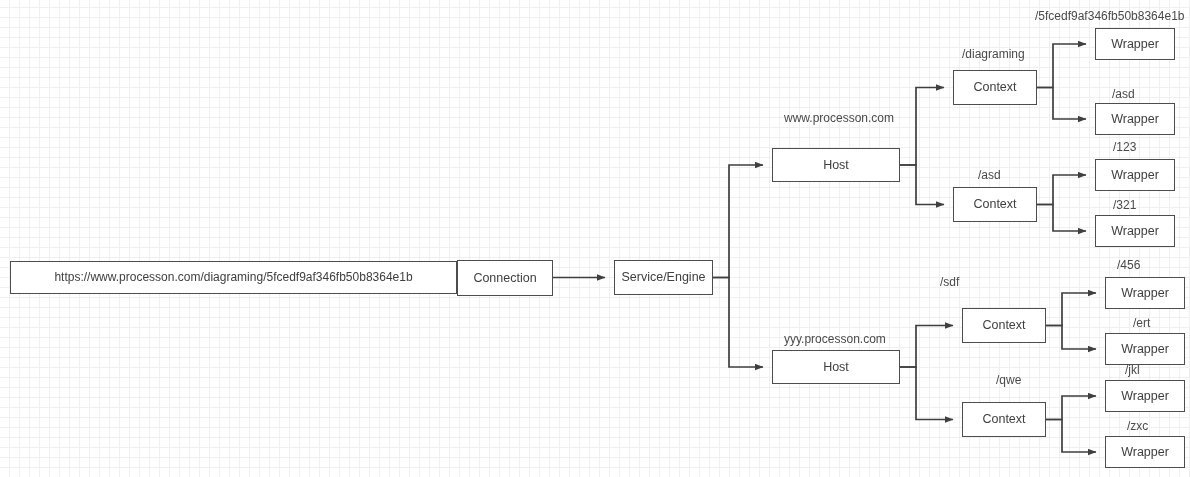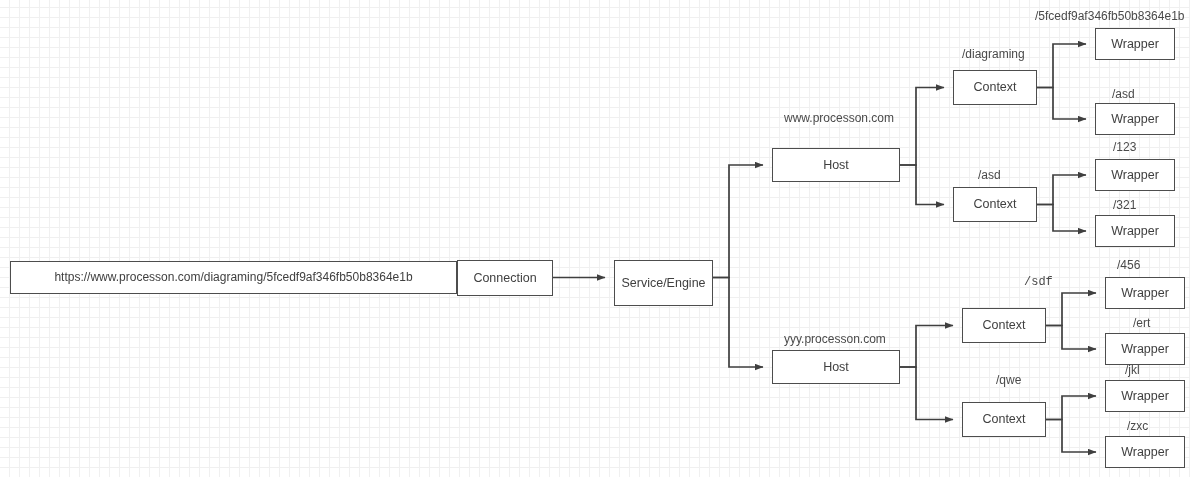--- a/index.html
+++ b/index.html
@@ -88,42 +88,42 @@
         <path d="M1046,325.5 L1062,325.5 L1062,293 L1096,293" marker-end="url(#arrow)"></path>
         <path d="M1046,325.5 L1062,325.5 L1062,349 L1096,349" marker-end="url(#arrow)"></path>
         <path d="M1046,419.5 L1062,419.5 L1062,396 L1096,396" marker-end="url(#arrow)"></path>
         <path d="M1046,419.5 L1062,419.5 L1062,452 L1096,452" marker-end="url(#arrow)"></path>
       </g>
   </svg>
 
   <div id="nodes-layer">
       <div class="node url" style="left: 10px; top: 261px; width: 447px; height: 33px; text-align: center;">https://www.processon.com/diagraming/5fcedf9af346fb50b8364e1b</div>
       <div class="node" style="left: 457px; top: 260px; width: 96px; height: 36px;">Connection</div>
-      <div class="node" style="left: 614px; top: 260px; width: 99px; height: 46px;">Service/Engine</div>
+      <div class="node" style="left: 614px; top: 260px; width: 99px; height: 35px;">Service/Engine</div>
       <div class="node" style="left: 772px; top: 148px; width: 128px; height: 34px;">Host</div>
       <div class="node" style="left: 772px; top: 350px; width: 128px; height: 34px;">Host</div>
       <div class="node" style="left: 953px; top: 70px; width: 84px; height: 35px;">Context</div>
       <div class="node" style="left: 953px; top: 187px; width: 84px; height: 35px;">Context</div>
       <div class="node" style="left: 962px; top: 308px; width: 84px; height: 35px;">Context</div>
       <div class="node" style="left: 962px; top: 402px; width: 84px; height: 35px;">Context</div>
       <div class="node" style="left: 1095px; top: 28px; width: 80px; height: 32px;">Wrapper</div>
       <div class="node" style="left: 1095px; top: 103px; width: 80px; height: 32px;">Wrapper</div>
       <div class="node" style="left: 1095px; top: 159px; width: 80px; height: 32px;">Wrapper</div>
       <div class="node" style="left: 1095px; top: 215px; width: 80px; height: 32px;">Wrapper</div>
       <div class="node" style="left: 1105px; top: 277px; width: 80px; height: 32px;">Wrapper</div>
       <div class="node" style="left: 1105px; top: 333px; width: 80px; height: 32px;">Wrapper</div>
       <div class="node" style="left: 1105px; top: 380px; width: 80px; height: 32px;">Wrapper</div>
       <div class="node" style="left: 1105px; top: 436px; width: 80px; height: 32px;">Wrapper</div>
     </div>
   <div id="labels-layer">
       <div class="edge-label" style="left: 784px; top: 112px;">www.processon.com</div>
       <div class="edge-label" style="left: 784px; top: 333px;">yyy.processon.com</div>
       <div class="edge-label" style="left: 962px; top: 48px;">/diagraming</div>
       <div class="edge-label" style="left: 978px; top: 169px;">/asd</div>
-      <div class="edge-label" style="left: 1024px; top: 276px; font-family: Liberation Mono, monospace;">/sdf</div>
+      <div class="edge-label" style="left: 940px; top: 276px;">/sdf</div>
       <div class="edge-label" style="left: 988px; top: 374px; margin-left: 8px;">/qwe</div>
       <div class="edge-label" style="left: 1035px; top: 10px;">/5fcedf9af346fb50b8364e1b</div>
       <div class="edge-label" style="left: 1112px; top: 88px;">/asd</div>
       <div class="edge-label" style="left: 1113px; top: 141px;">/123</div>
       <div class="edge-label" style="left: 1113px; top: 199px;">/321</div>
       <div class="edge-label" style="left: 1117px; top: 259px;">/456</div>
       <div class="edge-label" style="left: 1133px; top: 317px;">/ert</div>
       <div class="edge-label" style="left: 1125px; top: 364px;">/jkl</div>
       <div class="edge-label" style="left: 1127px; top: 420px;">/zxc</div>
     </div>

